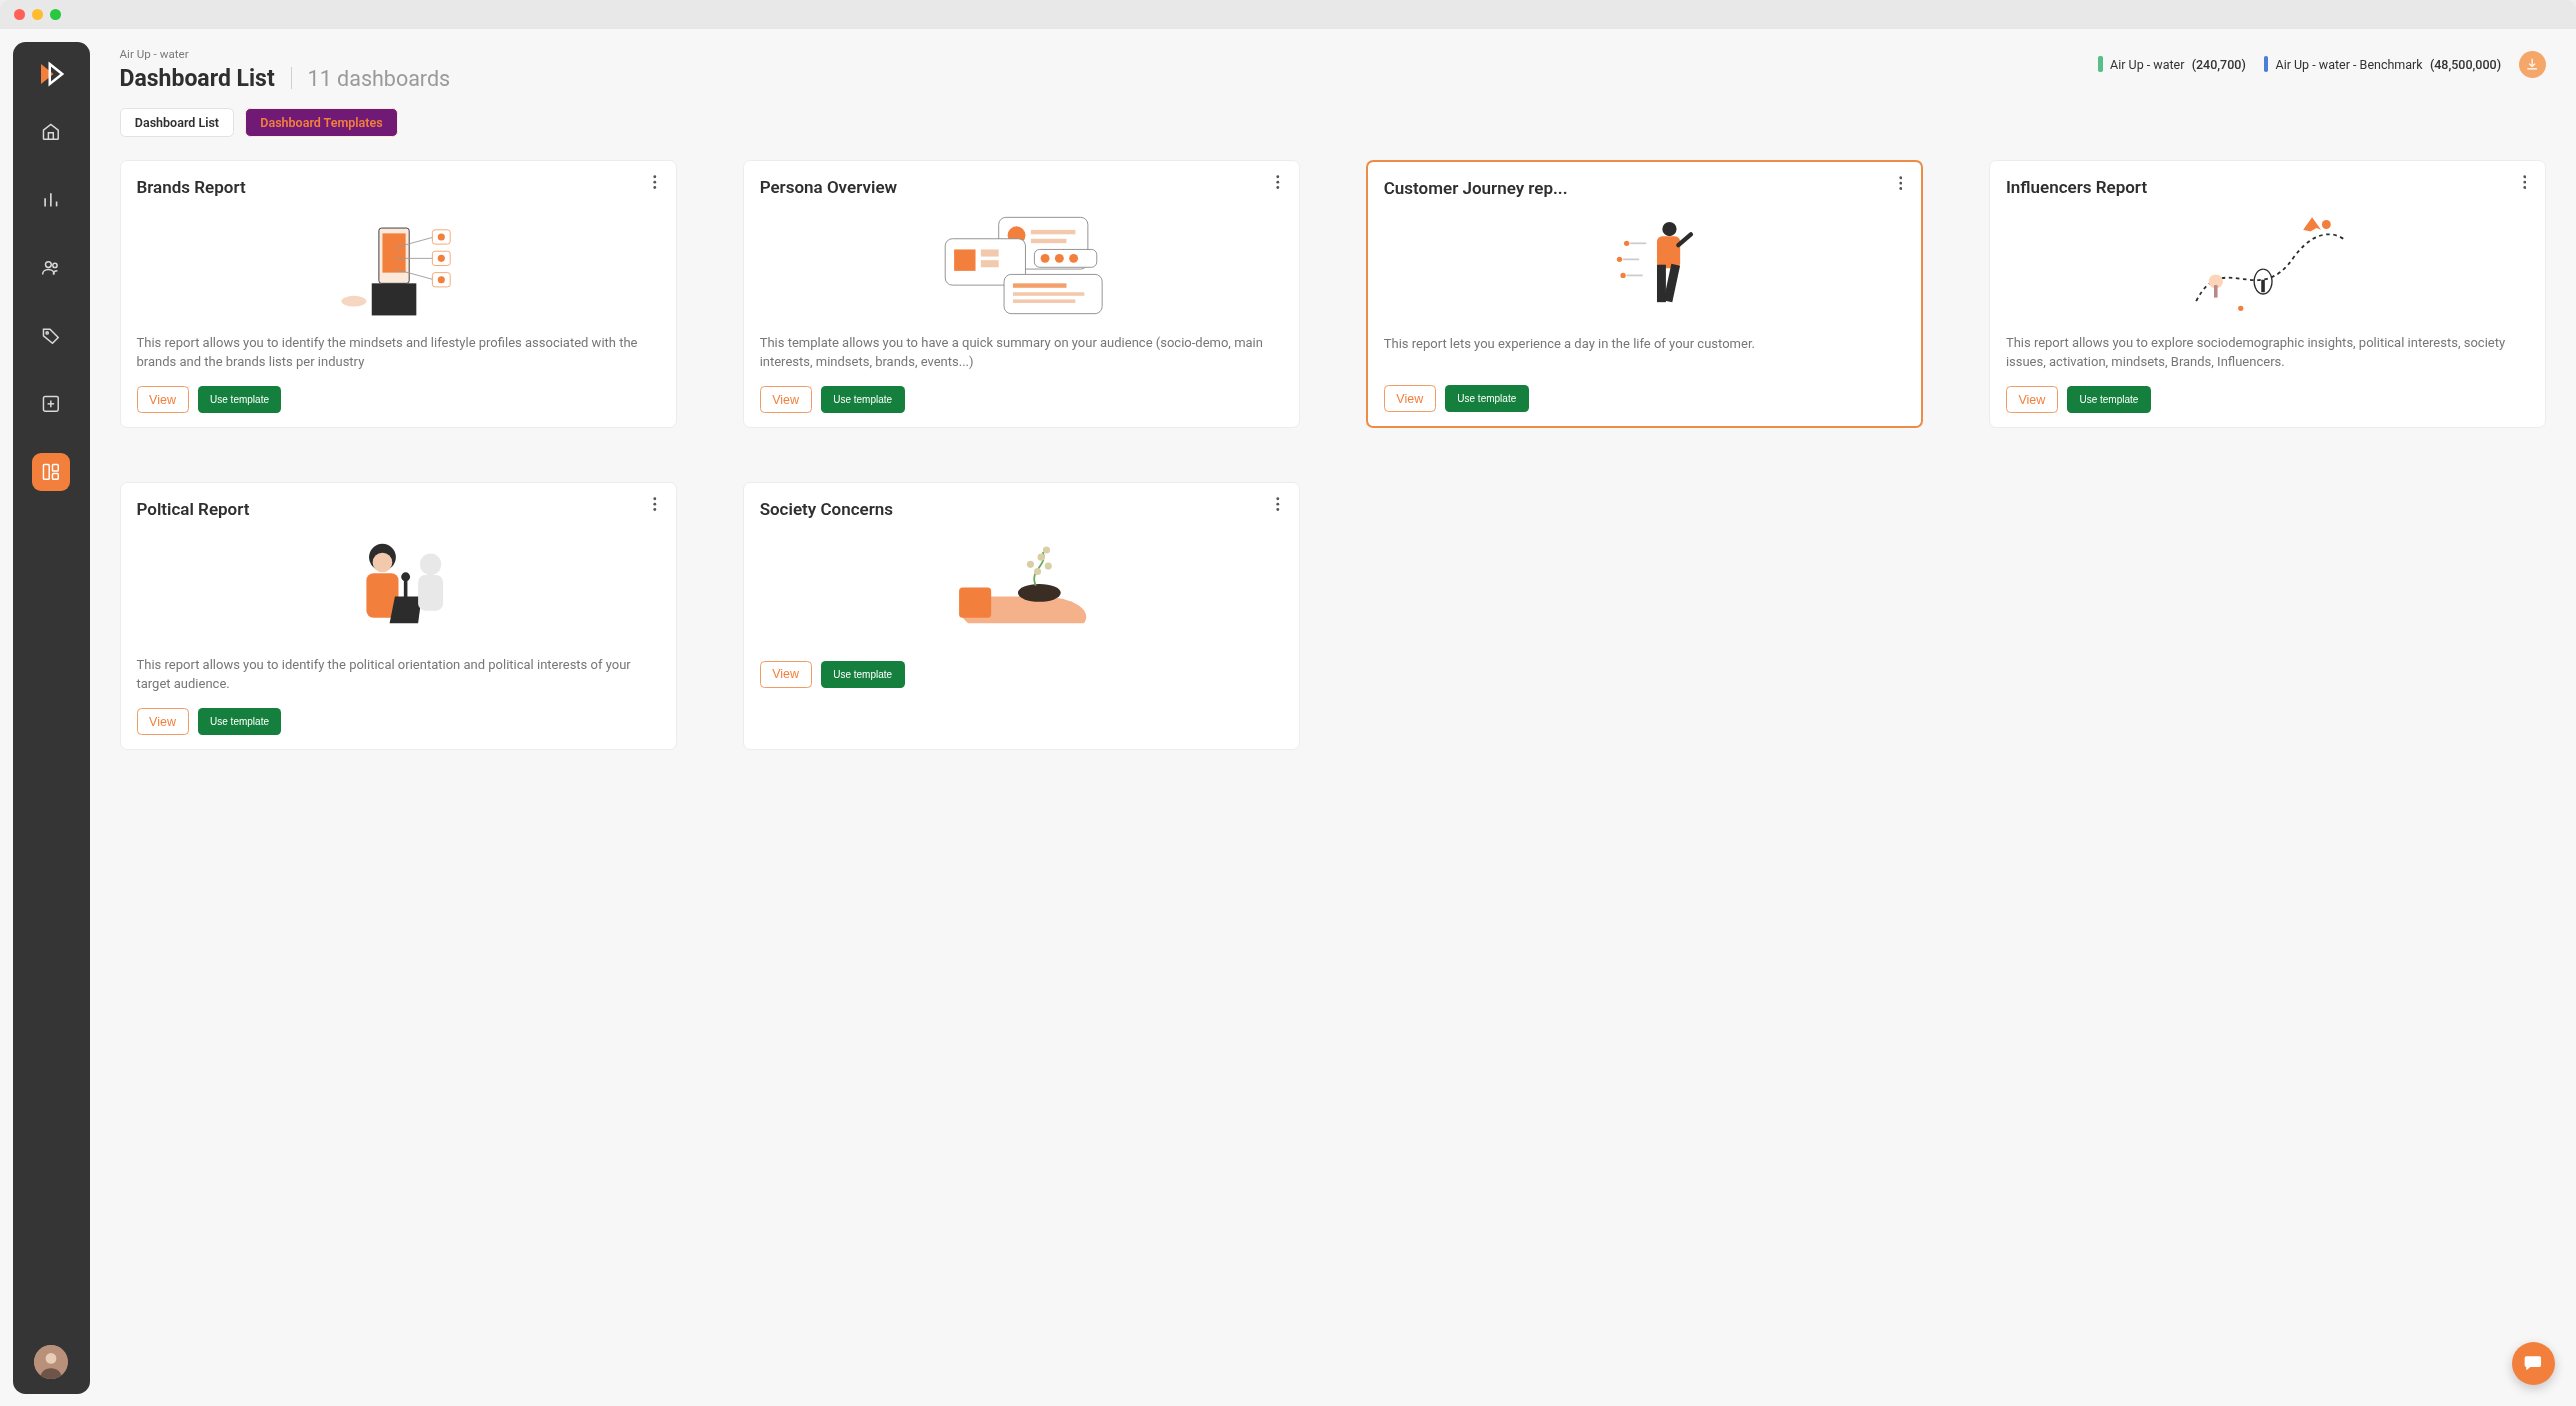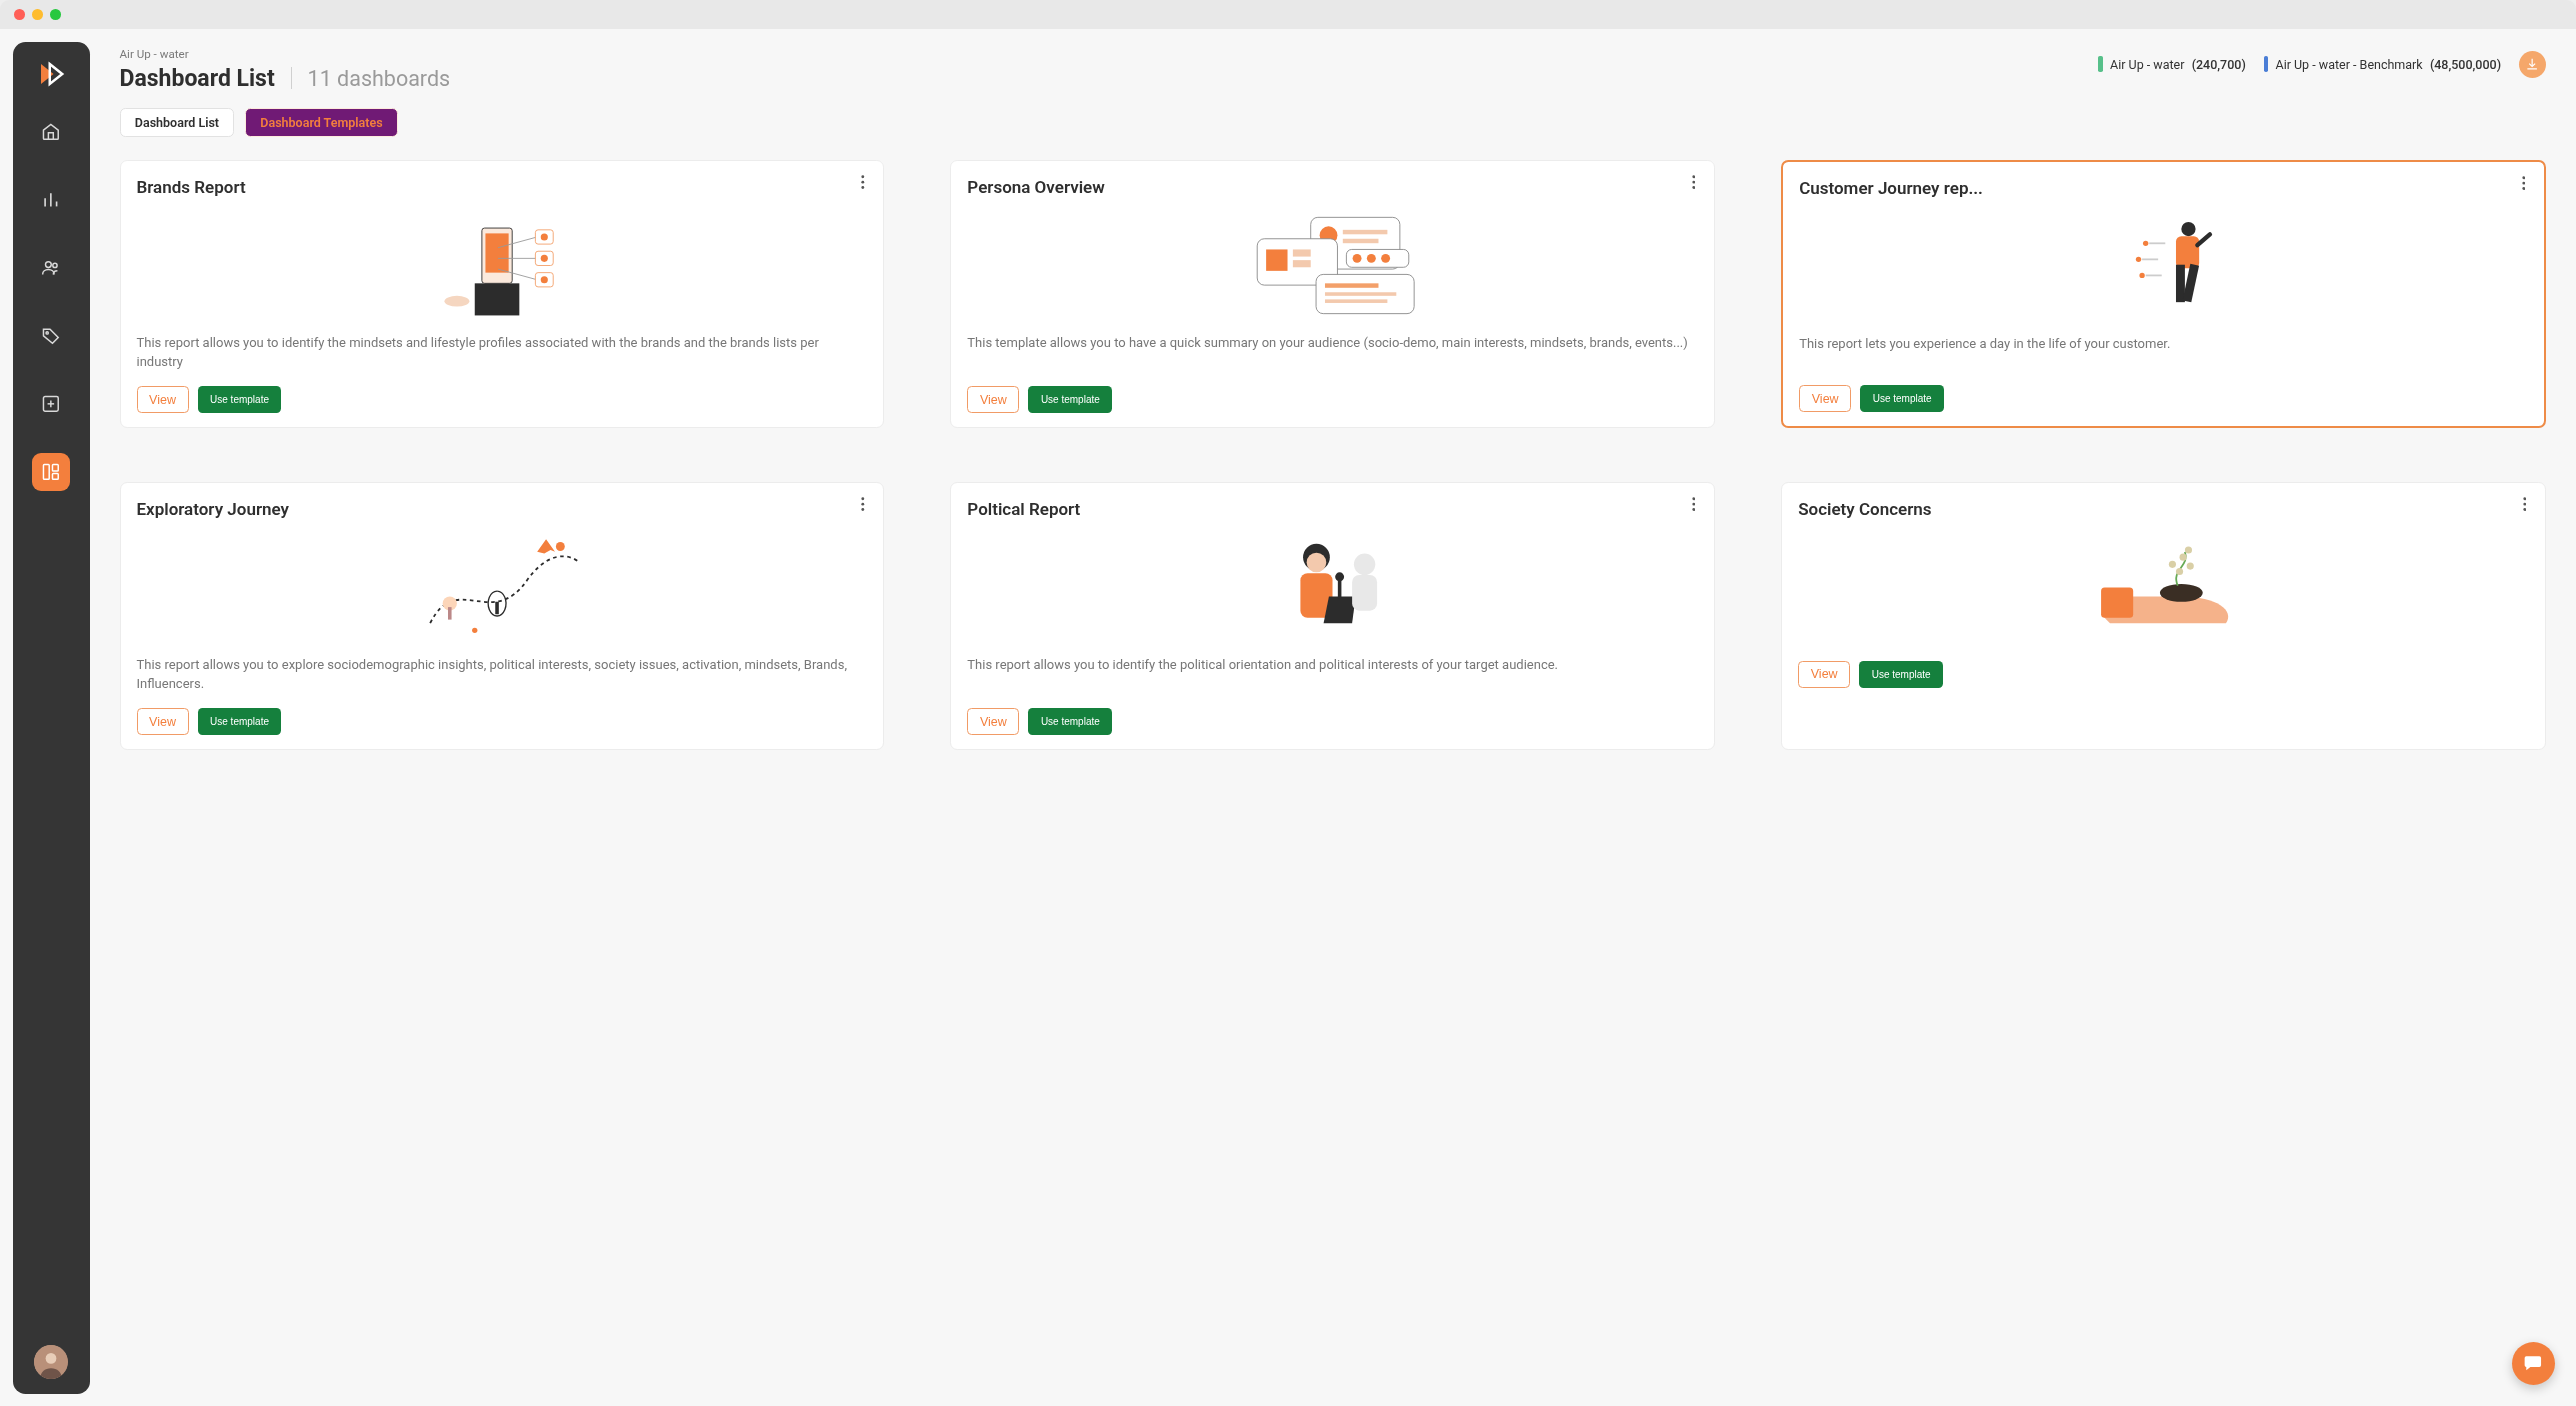--- a/index.html
+++ b/index.html
@@ -130,21 +130,21 @@
   .tab.active {
     background: #701a75;
     border-color: #fdeadd;
     color: #f37f3d;
   }
 
   
   .grid {
     margin-top: 23px;
     display: grid;
-    grid-template-columns: repeat(3, 1fr);
+    grid-template-columns: repeat(4, 1fr);
     gap: 54px 66px;
   }
   .card {
     background: #fff;
     border: 0.9px solid #ececec;
     border-radius: 7.2px;
     padding: 16px 16px 14.3px 16px;
     position: relative;
     min-height: 268px;
     display:flex;
@@ -418,21 +418,21 @@
       </div>
 
       <div class="card">
         <div class="kebab">
           <svg width="3.6" height="14.3" viewBox="0 0 4 16">
               <circle cx="2" cy="2" r="1.6" fill="currentColor"></circle>
               <circle cx="2" cy="8" r="1.6" fill="currentColor"></circle>
               <circle cx="2" cy="14" r="1.6" fill="currentColor"></circle>
             </svg>
         </div>
-        <div class="card-title">Exploratory Journey</div>
+        <div class="card-title">Influencers Report</div>
         <div class="illus">
           <svg width="179" height="107" viewBox="0 0 200 120">
             <path d="M20 100 C 50 40, 90 110, 130 50 C 160 10, 185 30, 185 30" stroke="#2c2c2c" stroke-width="2" stroke-dasharray="4 4" fill="none"></path>
             <path d="M140 20 L150 6 L160 20 L155 18 L148 22 Z" fill="#f37f3d"></path>
             <circle cx="166" cy="14" r="5" fill="#f37f3d"></circle>
             <circle cx="42" cy="78" r="8" fill="#fcd5b8"></circle>
             <rect x="40" y="82" width="4" height="14" fill="#b88"></rect>
             <path d="M95 64 a10 14 0 1 0 0.1 0" fill="none" stroke="#2c2c2c" stroke-width="1.5"></path>
             <rect x="93" y="76" width="4" height="14" fill="#2c2c2c"></rect>
             <circle cx="70" cy="108" r="3" fill="#f37f3d"></circle>

